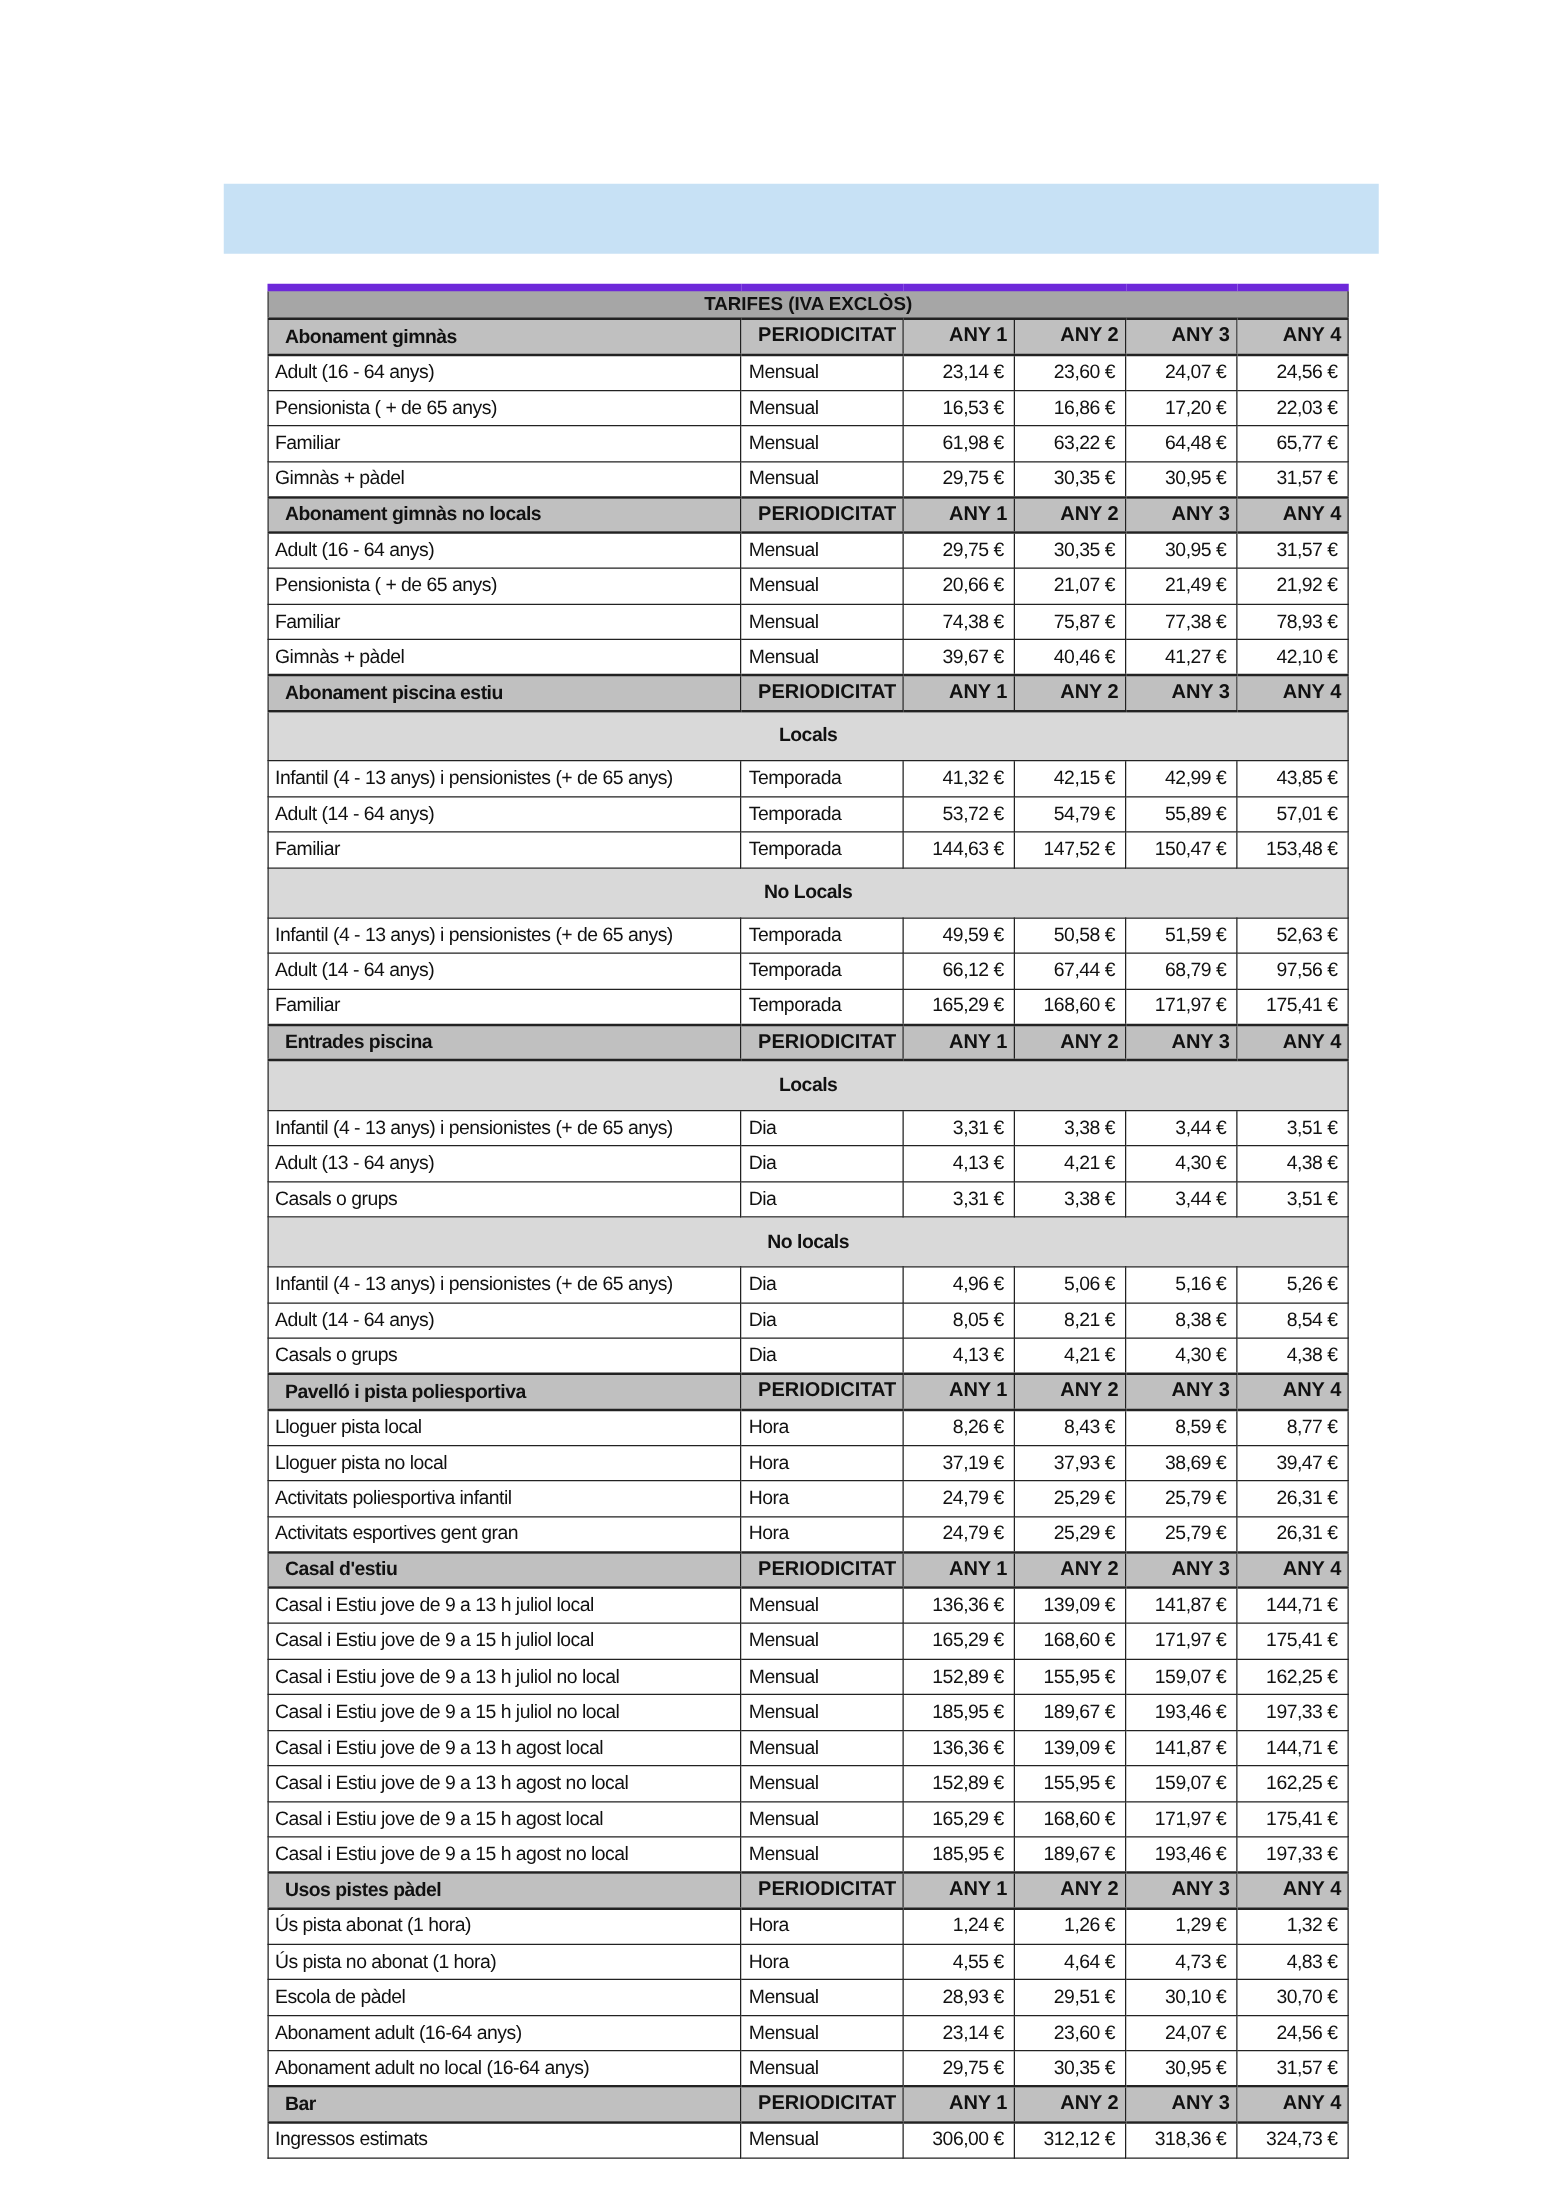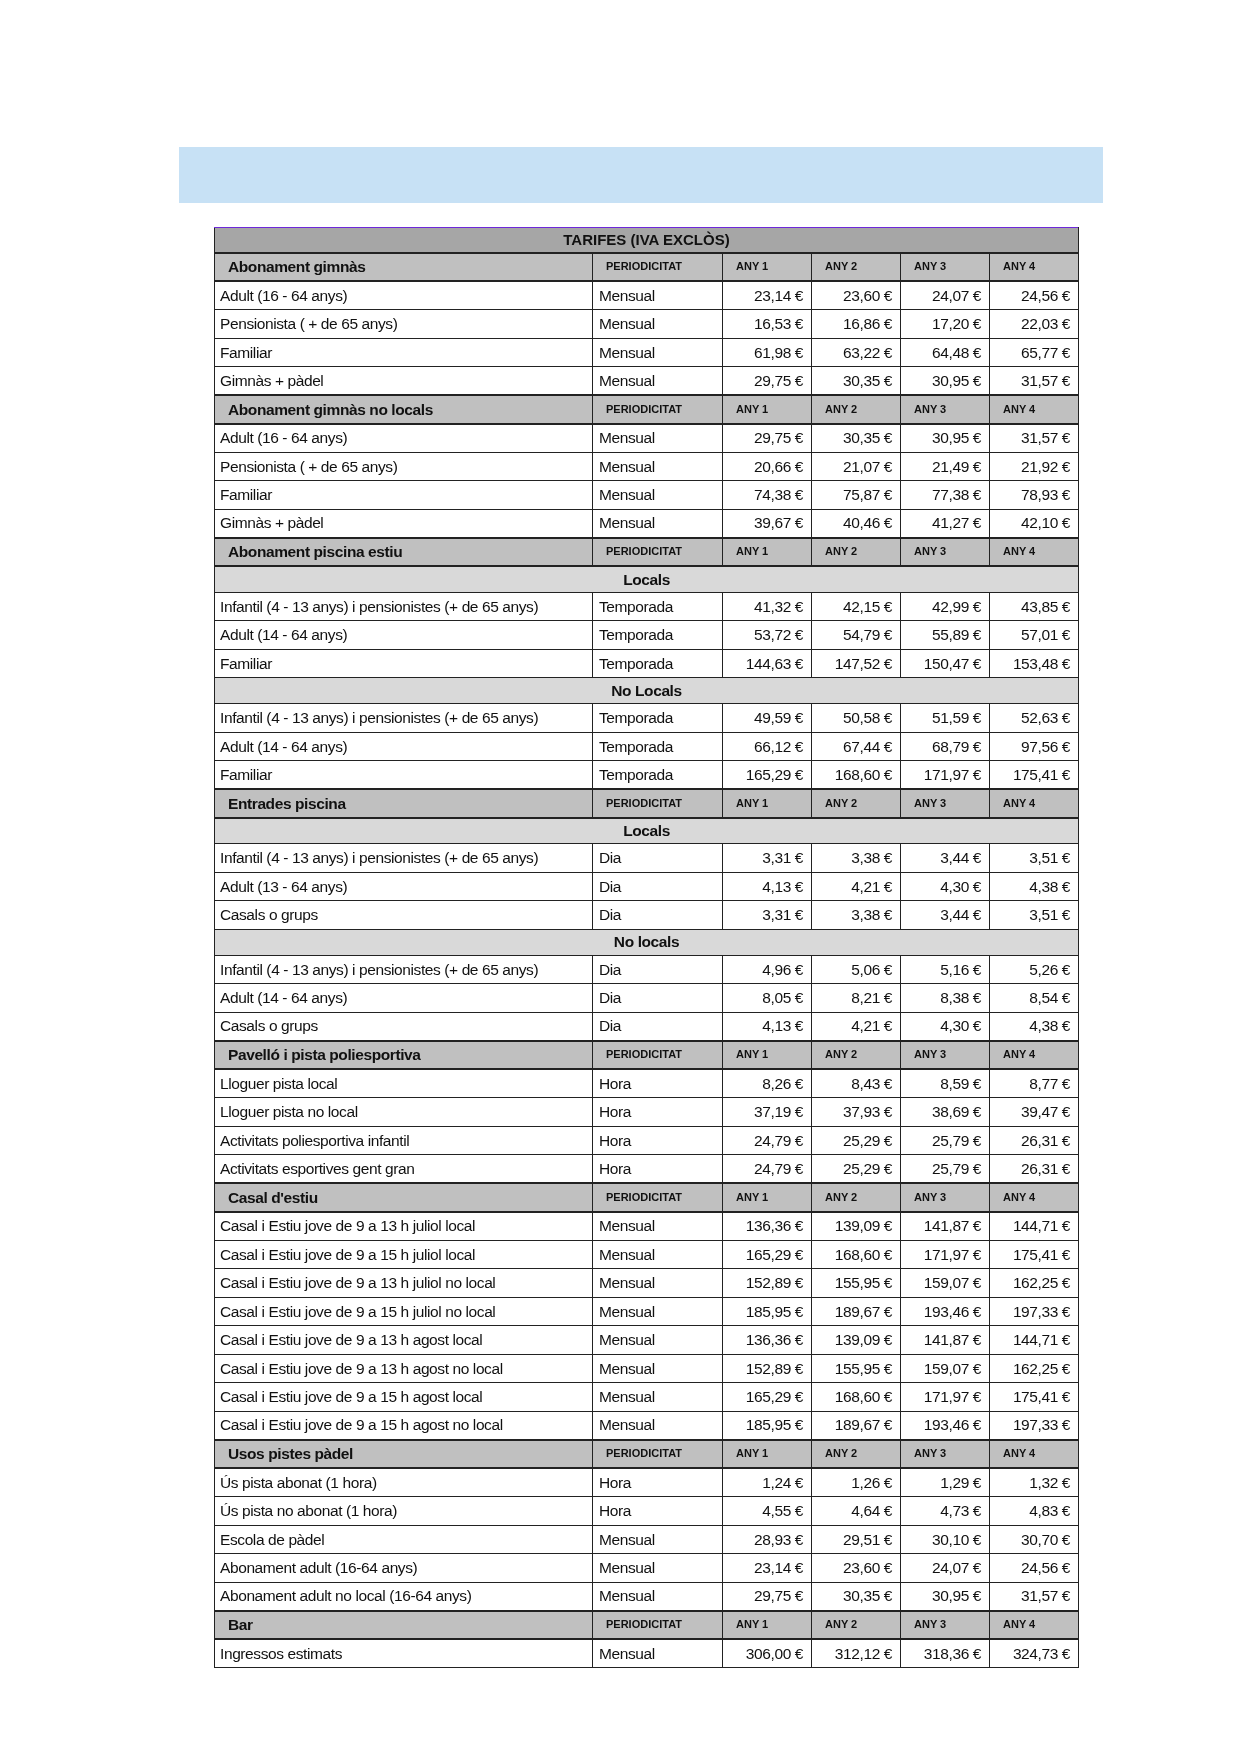--- a/index.html
+++ b/index.html
@@ -11,24 +11,24 @@
     font-family: "Liberation Sans Narrow", "Liberation Sans", sans-serif;
     font-size: 15.5px; color: #111;
   }
   table.tarifes col.c-label { width: 378px; }
   table.tarifes col.c-per { width: 130px; }
   table.tarifes col.c-y { width: 89px; }
   table.tarifes td {
     border: 1.5px solid #222; padding: 0 5px; height: 28.5px; line-height: 1;
     white-space: nowrap; overflow: hidden; box-sizing: border-box; vertical-align: middle;
   }
-  tr.title td { background: #a6a6a6; height: 25px; text-align: center; font-weight: bold; font-family: "Liberation Sans", sans-serif; font-size: 15px; border-top: 1px solid #6d28d9; }
+  tr.title td { background: #a6a6a6; height: 25px; text-align: center; font-weight: bold; font-family: "Liberation Sans", sans-serif; font-size: 15px; border-top: 6px solid #6d28d9; }
   tr.section td { background: #c0c0c0; font-weight: bold; border-top: 2.5px solid #222; border-bottom: 2.5px solid #222; padding-left: 13px; }
-  tr.section td.hdr { text-align: left; font-family: "Liberation Sans", sans-serif; font-size: 11px; }
-  tr.sub td { background: #d9d9d9; height: 26px; text-align: center; font-weight: bold; }
+  tr.section td.hdr { text-align: right; font-family: "Liberation Sans", sans-serif; font-size: 16px; }
+  tr.sub td { background: #d9d9d9; height: 40px; text-align: center; font-weight: bold; }
   tr.row td { background: #ffffff; }
   tr.row td.per { padding-left: 6px; }
   tr.row td.val { text-align: right; padding-right: 8px; }
   .narrow { letter-spacing: -0.4px; }
 </style>
 </head>
 <body>
 
 <div class="band"></div>
 

